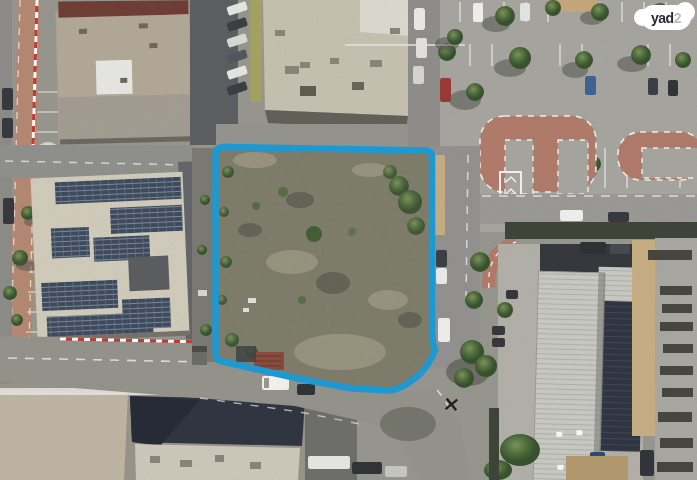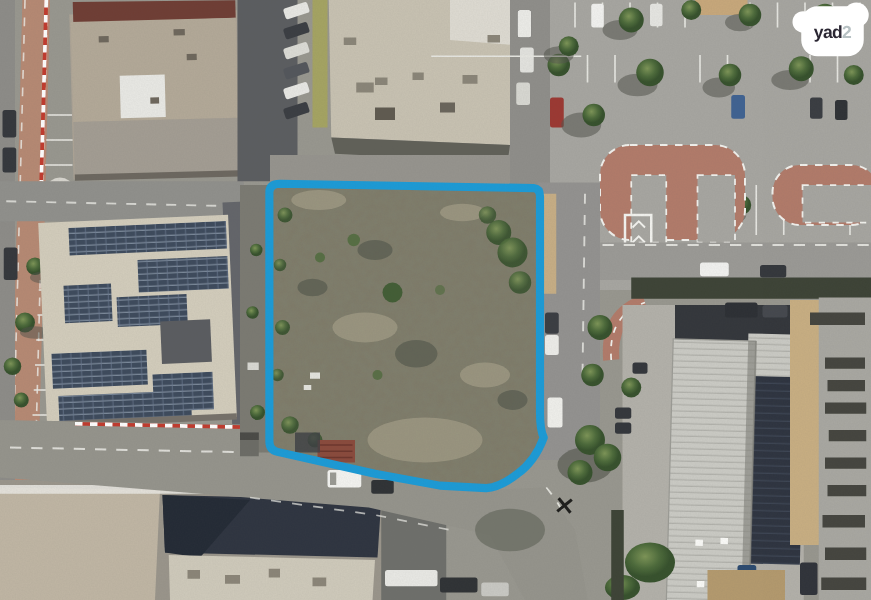--- a/index.html
+++ b/index.html
@@ -4,21 +4,21 @@
 <style>
   html,body{margin:0;padding:0;background:#222;}
   #screen{
     position:relative;width:697px;height:480px;overflow:hidden;
     font-family:"Liberation Sans",sans-serif;
     background:#98978f;
   }
   #scene{position:absolute;left:0;top:0;}
   
   .badge{
-    position:absolute;top:5px;right:6px;width:50px;height:40px;
+    position:absolute;top:5px;right:6px;width:50px;height:25px;
     background:#fff;border-radius:13px;
     display:flex;align-items:center;justify-content:center;
     box-shadow:0 0 0 0 rgba(0,0,0,0);
     z-index:30;
   }
   .badge::before{
     content:"";position:absolute;left:-7px;top:4px;width:17px;height:17px;
     background:#fff;border-radius:50%;
   }
   .badge::after{

